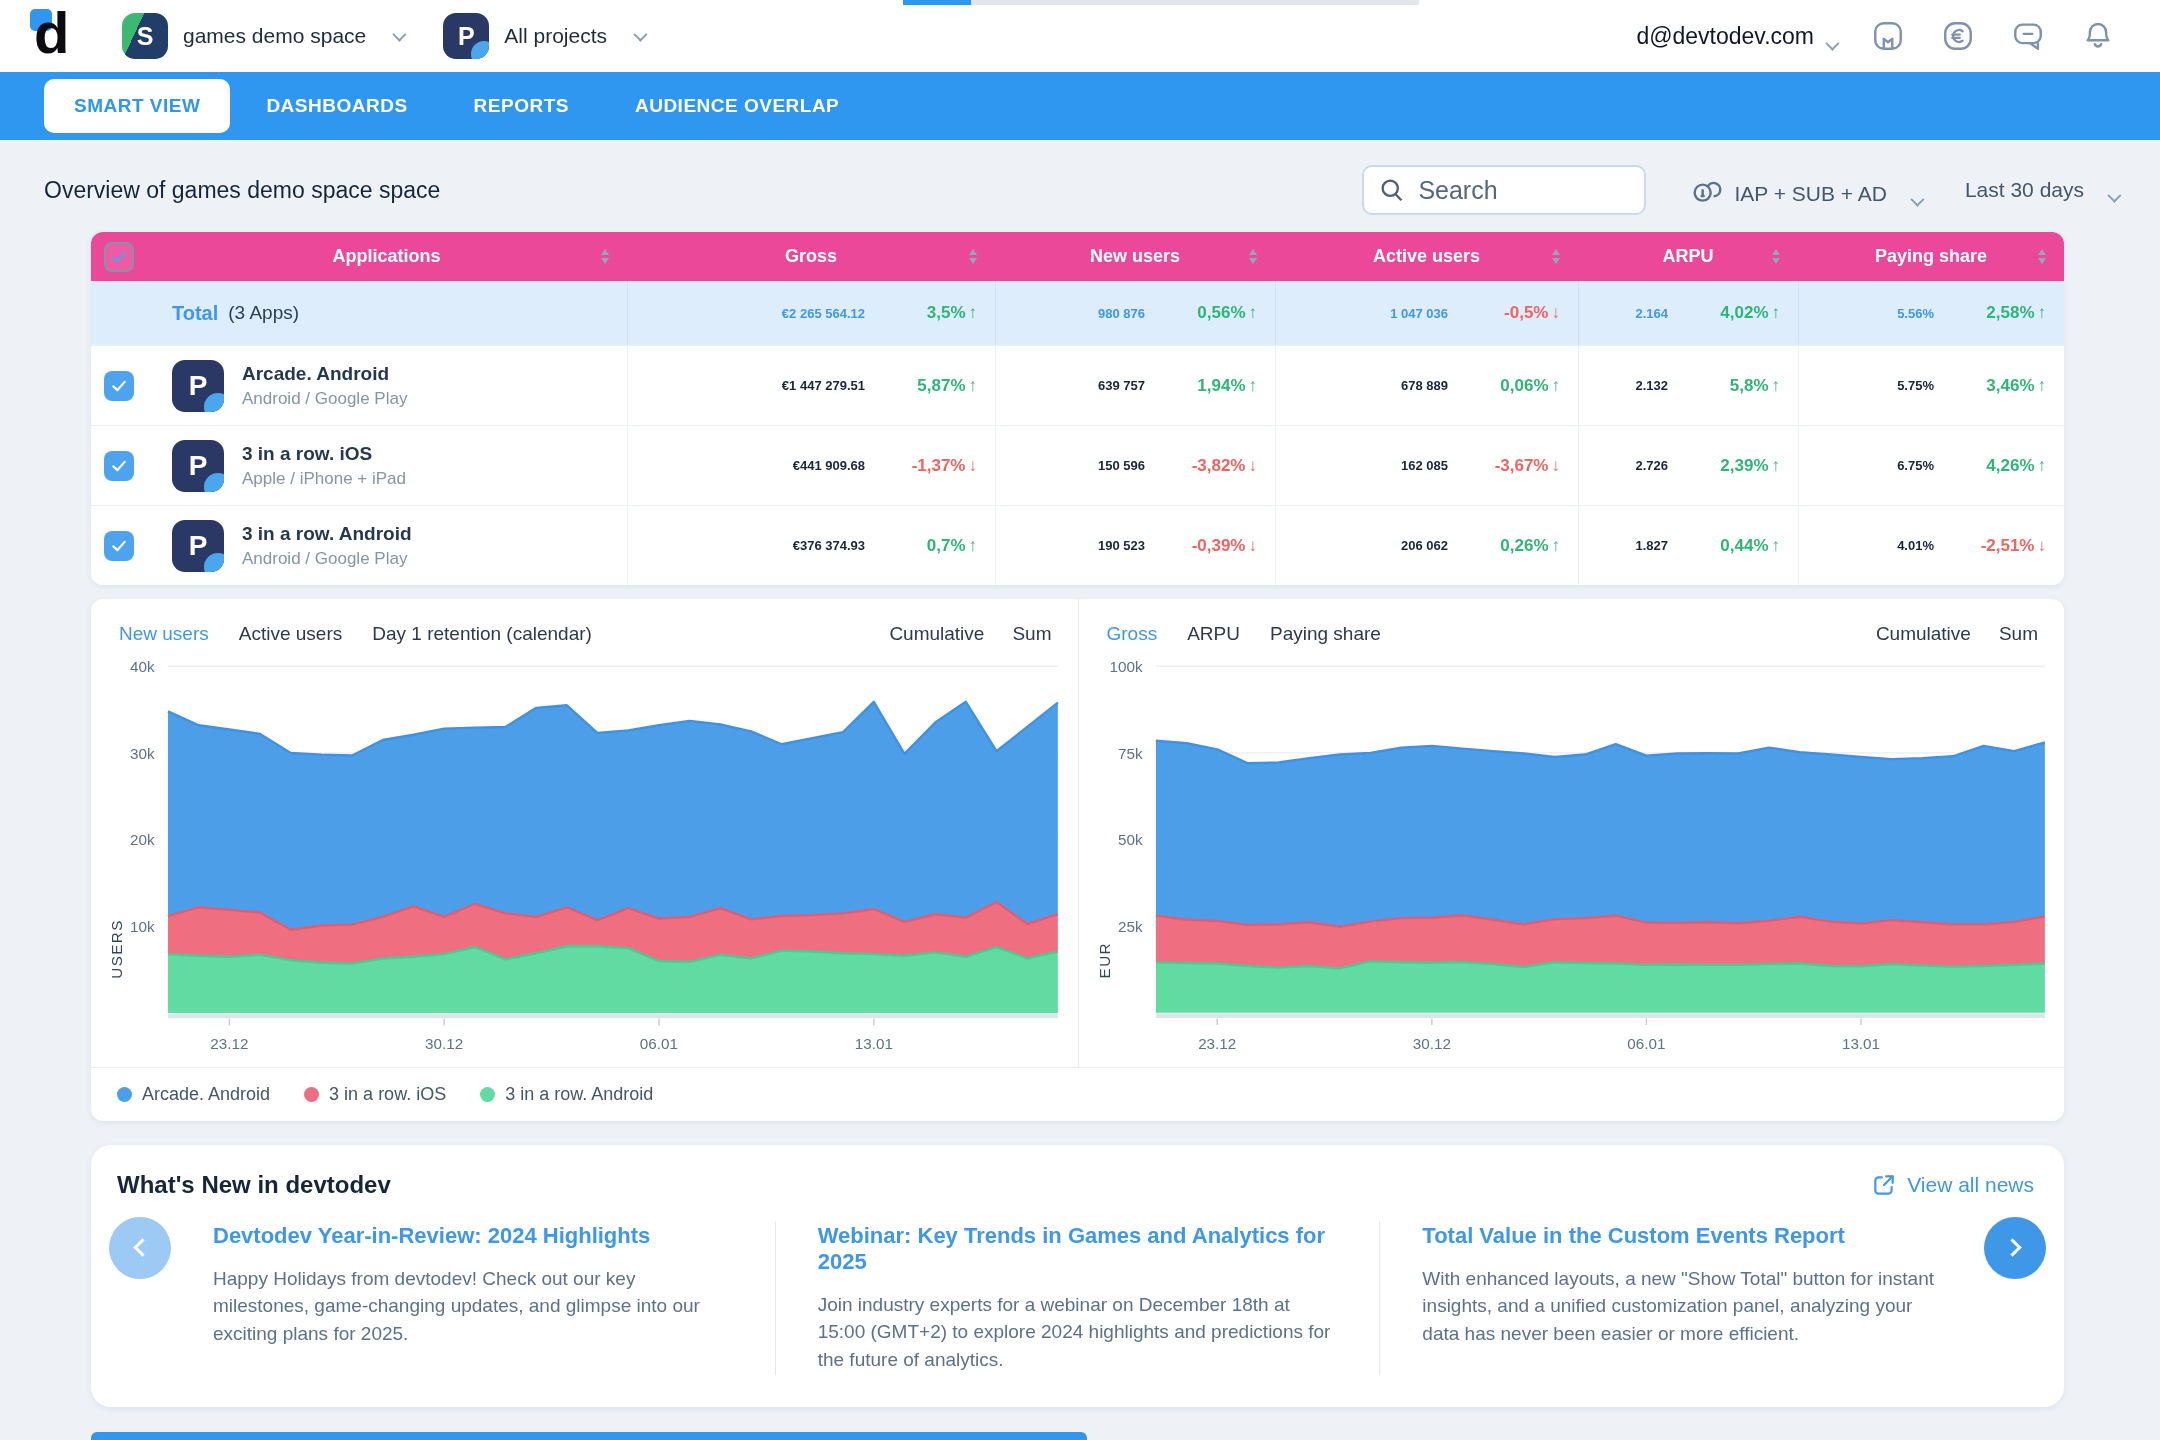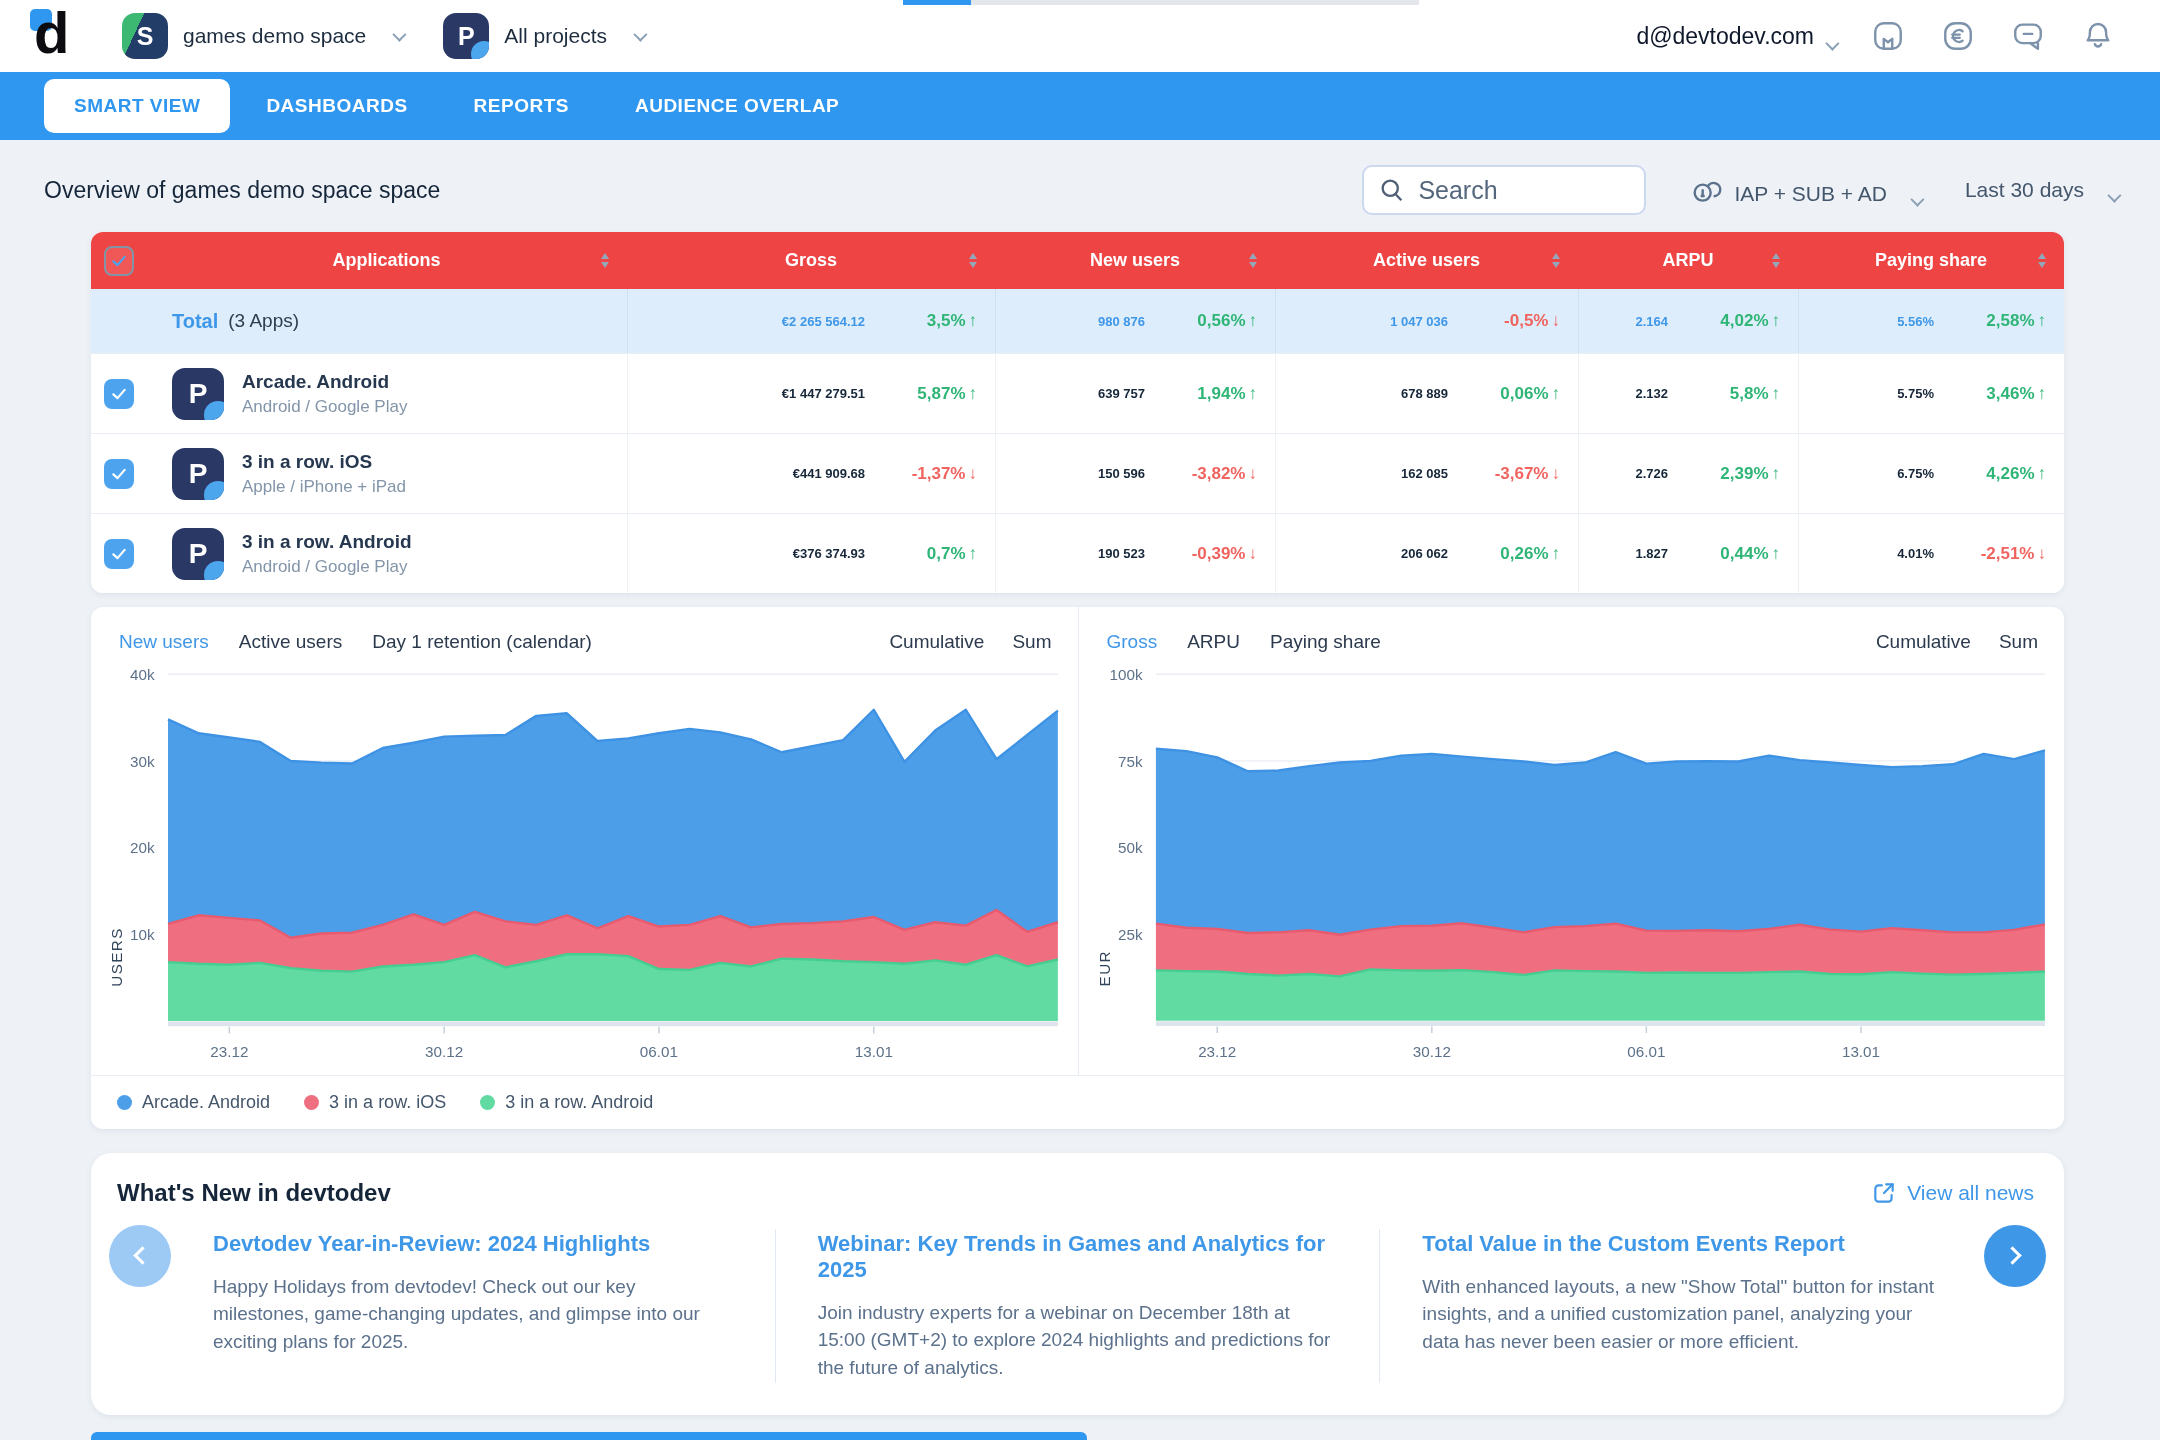--- a/index.html
+++ b/index.html
@@ -39,21 +39,21 @@
   .search{width:284px;height:50px;background:#fff;border:2px solid #CBD8EE;border-radius:10px;display:flex;align-items:center;padding:0 14px;gap:12px}
   .search svg{stroke:#4E5F75;fill:none;stroke-width:2;width:28px;height:28px;flex:none}
   .search input{border:none;outline:none;background:transparent;font-size:25px;color:#3C4D61;width:100%;font-family:"Liberation Sans",sans-serif}
   .search input::placeholder{color:#55677D}
   .filter{display:flex;align-items:flex-end;gap:12px;font-size:21px;font-weight:500;color:#44566C;cursor:pointer}
   .filter svg{stroke:#5B718C;fill:none;stroke-width:1.8;width:32px;height:32px}
 
   
   .table-card{margin:0 96px 0 91px;background:#fff;border-radius:12px;box-shadow:0 2px 6px rgba(30,60,90,.08);overflow:hidden}
   .t-grid{display:grid;grid-template-columns:55px 481px 368px 280px 303px 220px 266px}
-  .t-head{background:#ef4444;height:57px}
+  .t-head{background:#ec4899;height:49px}
   .th{display:flex;align-items:center;justify-content:center;position:relative;color:#fff;font-size:18px;font-weight:700;cursor:pointer}
   .sort{position:absolute;right:18px;display:flex;flex-direction:column;gap:3px}
   .sort::before{content:"";border:4.5px solid transparent;border-bottom:6px solid #93A7BB;border-top:0}
   .sort::after{content:"";border:4.5px solid transparent;border-top:6px solid #93A7BB;border-bottom:0}
   .cb-cell{display:flex;align-items:center;justify-content:center}
   .checkbox{width:30px;height:30px;border-radius:8px;display:flex;align-items:center;justify-content:center;cursor:pointer}
   .head-cb{border:2px solid #8295A8;background:rgba(255,255,255,.10)}
   .head-cb svg{stroke:#4DA3EE}
   .row-cb{background:#4DA3EE}
   .row-cb svg{stroke:#fff}

